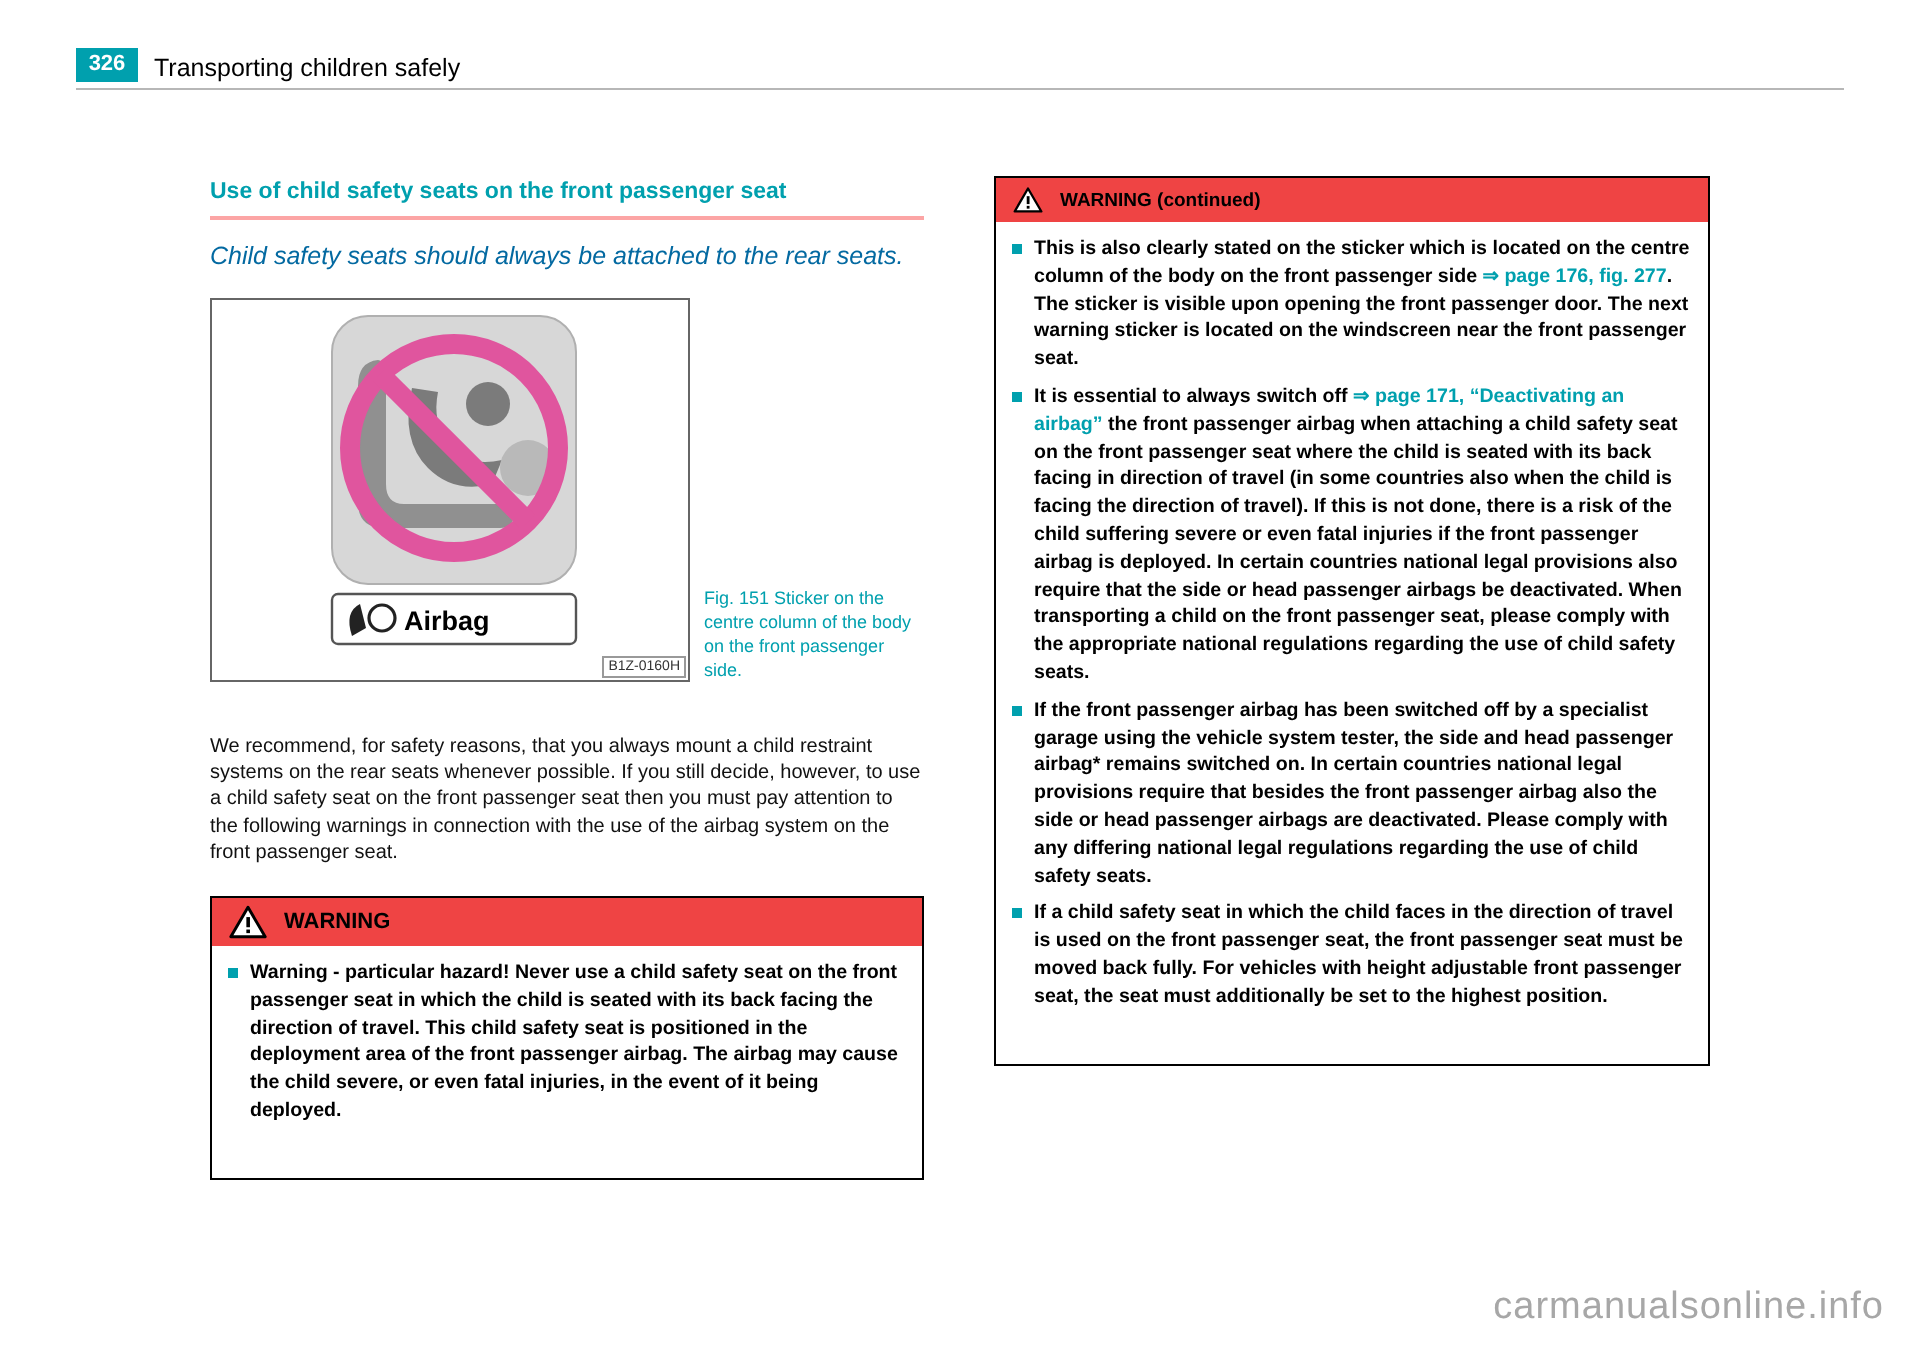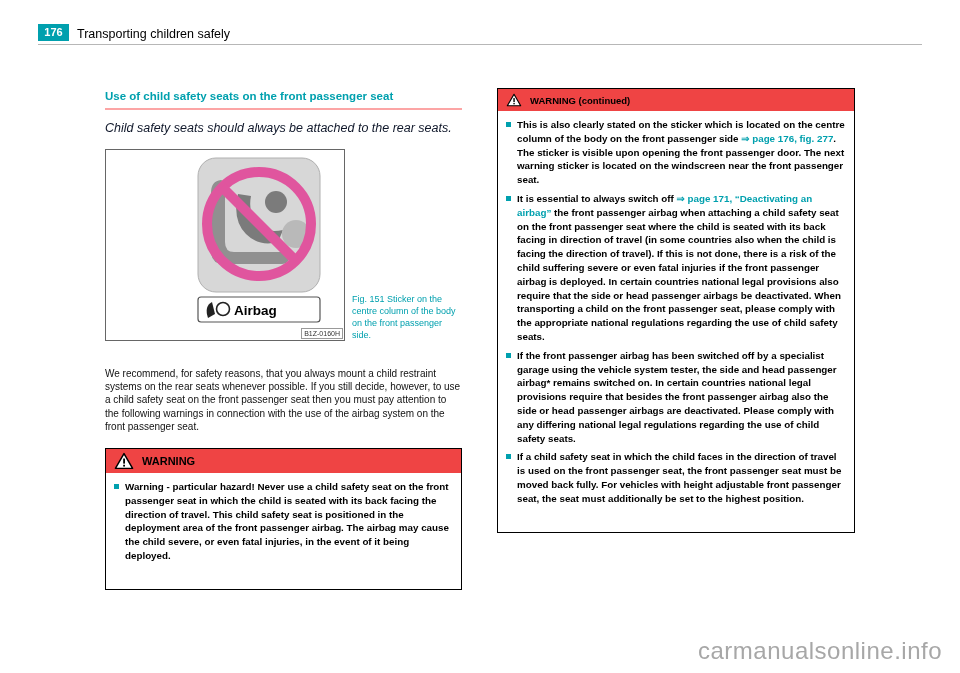--- a/index.html
+++ b/index.html
@@ -21,26 +21,26 @@
   .header-rule { position:absolute; left:38px; top:44px; width:884px; height:1px; background:#b7b7b7; }
 
   
   .col-left  { position:absolute; left:105px; top:90px;  width:357px; }
   .col-right { position:absolute; left:497px; top:88px;  width:358px; }
 
   .section-title {
     color:#00a0ae; font-size:11.5px; font-weight:bold;
     padding-bottom:6px; border-bottom:2px solid #fca5a5;
   }
-  .lead { margin-top:10px; font-style:italic; font-size:12.5px; line-height:17px; color:#0f172a; }
+  .lead { margin-top:10px; font-style:italic; font-size:12.5px; line-height:17px; color:#0369a1; }
 
   .figure { position:relative; margin-top:12px; height:192px; }
   .figure-box {
     position:absolute; left:0; top:0; width:240px; height:192px;
-    border:1px solid #666; background:#fff;padding-left:32px;
+    border:1px solid #666; background:#fff;
   }
   .img-code {
     position:absolute; right:1px; bottom:1px; font-size:7px; line-height:9px;
     padding:0 2px; border:1px solid #999; color:#333; background:#fff;
   }
   .figure-caption {
     position:absolute; left:247px; top:144px; width:110px;
     color:#00a0ae; font-weight:normal; font-size:9px; line-height:12px;
     white-space:pre-line;
   }
@@ -61,29 +61,29 @@
 
   .warn-item { display:flex; margin-bottom:5px; }
   .warn-item:last-child { margin-bottom:17px; }
   .bullet { flex:0 0 auto; width:5px; height:5px; background:#00a0ae; margin:4px 6px 0 0; }
   .warn-text { font-weight:bold; font-size:9.8px; line-height:13.8px; color:#000; }
   .xref { color:#00a0ae; }
   .end-marker { margin-left:6px; }
 
   .watermark {
     position:absolute; right:18px; bottom:8px;
-    font-size:24px; color:#a7a7a7; letter-spacing:0.5px;
+    font-size:19px; color:#a7a7a7; letter-spacing:0.5px;
   }
 </style>
 </head>
 <body>
 
 <div class="page">
 
-  <span class="page-num">176</span>
+  <span class="page-num">326</span>
   <span class="page-title">Transporting children safely</span>
   <div class="header-rule"></div>
 
   <section class="col-left">
     <h2 class="section-title">Use of child safety seats on the front passenger seat</h2>
     <p class="lead">Child safety seats should always be attached to the rear seats.</p>
 
     <figure class="figure">
       <div class="figure-box">
         <svg width="238" height="190" viewBox="0 0 238 190">

